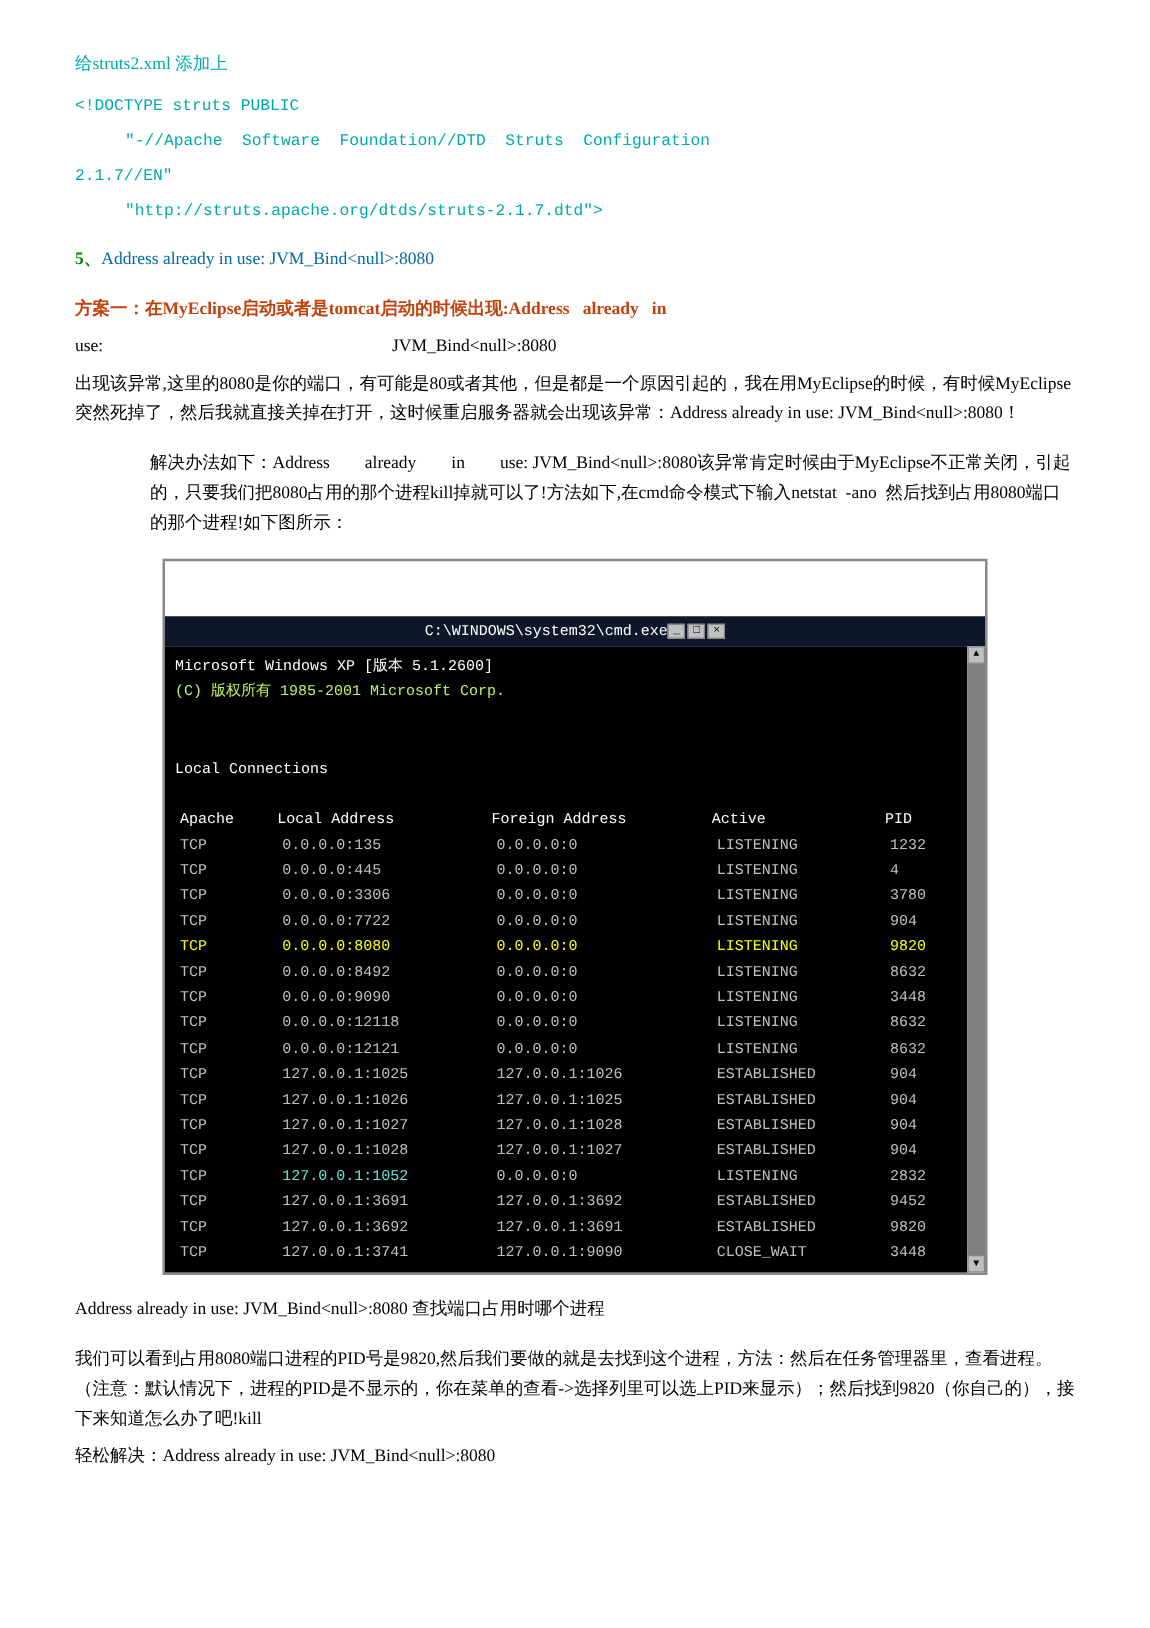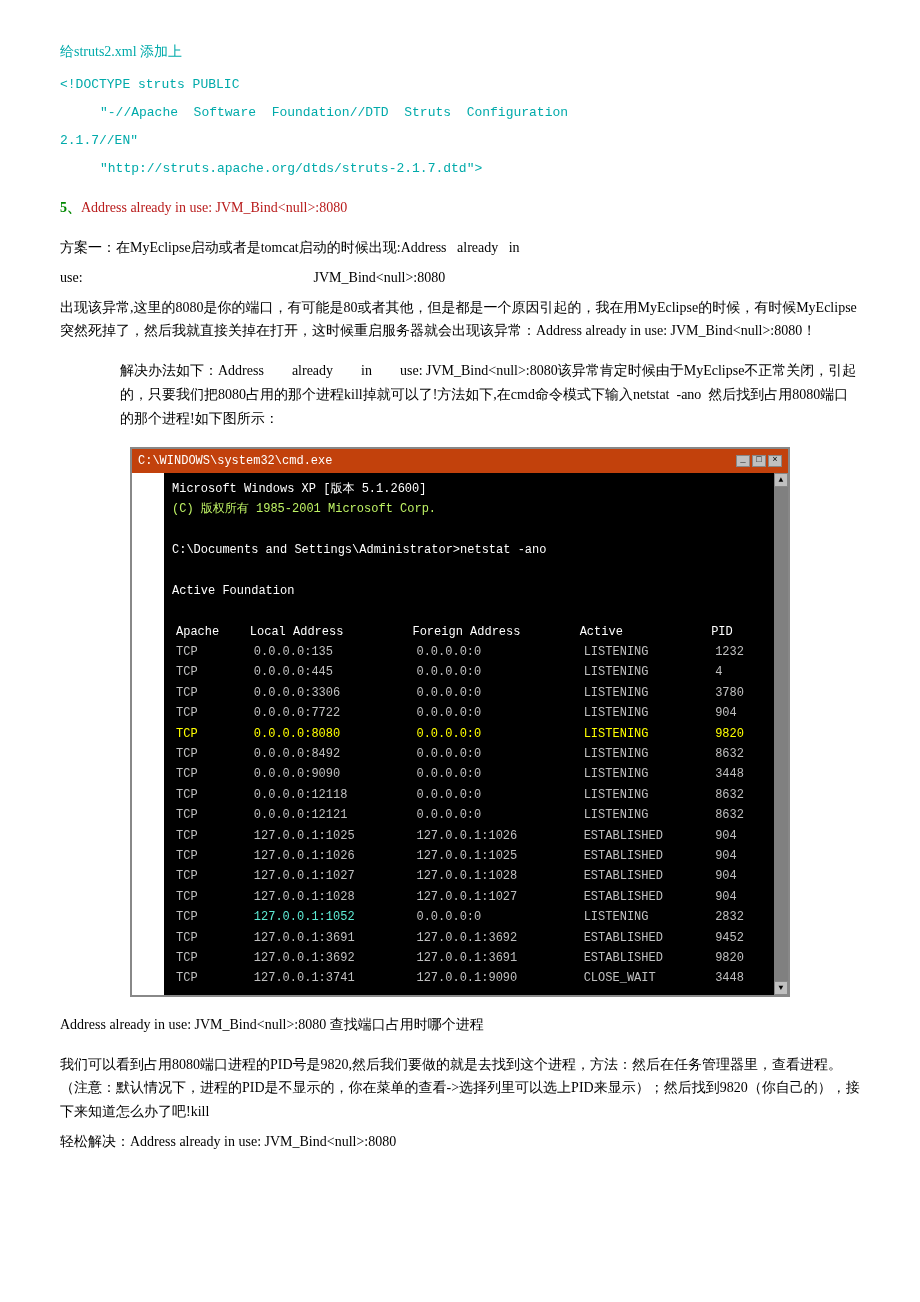--- a/index.html
+++ b/index.html
@@ -18,27 +18,28 @@
     }
     p { margin-bottom: 6px; }
     .cmd-window {
       border: 2px solid #888;
       width: 660px;
       margin: 16px auto;
       font-family: "Courier New", Courier, monospace;
       font-size: 12px;
     }
     .cmd-titlebar {
-      background: #c2410c;
+      background: #0f172a;
       color: #fff;
       padding: 2px 6px;
       display: flex;
-      justify-content: space-between;
+      justify-content: center;
       align-items: center;
       font-size: 12px;
+      margin-top: 44px;
     }
     .cmd-titlebar-controls {
       display: flex;
       gap: 2px;
     }
     .cmd-control-btn {
       background: #c0c0c0;
       border: 1px solid #888;
       width: 14px;
       height: 12px;
@@ -60,21 +61,20 @@
       width: 100%;
     }
     .cmd-body table td {
       color: #c0c0c0;
       padding: 0 4px;
       white-space: nowrap;
     }
     .cmd-body .header-row td { color: #fff; }
     .cmd-outer {
       display: flex;
-      margin-left: 32px;
     }
     .cmd-content {
       flex: 1;
     }
     .cmd-scroll {
       width: 14px;
       background: #c0c0c0;
       display: flex;
       flex-direction: column;
       align-items: center;
@@ -121,26 +121,26 @@
   <p style="color:#00aaaa; font-family:'Courier New',monospace; font-size:13px;">
     2.1.7//EN"
   </p>
   <p style="color:#00aaaa; font-family:'Courier New',monospace; font-size:13px; margin-left:40px;">
     "http://struts.apache.org/dtds/struts-2.1.7.dtd"&gt;
   </p>
 </div>
 
 <div style="margin: 16px 0;">
   <p>
-    <span style="color:#008800; font-weight:bold;">5、</span><span style="color:#b91c1c;">Address already in use: JVM_Bind&lt;null&gt;:8080</span>
+    <span style="color:#008800; font-weight:bold;">5、</span><span style="color:#0369a1;">Address already in use: JVM_Bind&lt;null&gt;:8080</span>
   </p>
 </div>
 
 <div style="margin: 16px 0;">
-  <p style="color:#000000;">方案一：在MyEclipse启动或者是tomcat启动的时候出现:Address&nbsp;&nbsp; already&nbsp;&nbsp; in</p>
+  <p style="color:#c2410c;font-weight:bold;">方案一：在MyEclipse启动或者是tomcat启动的时候出现:Address&nbsp;&nbsp; already&nbsp;&nbsp; in</p>
   <p style="color:#000;">use:&nbsp;&nbsp;&nbsp;&nbsp;&nbsp;&nbsp;&nbsp;&nbsp;&nbsp;&nbsp;&nbsp;&nbsp;&nbsp;&nbsp;&nbsp;&nbsp;&nbsp;&nbsp;&nbsp;&nbsp;&nbsp;&nbsp;&nbsp;&nbsp;&nbsp;&nbsp;&nbsp;&nbsp;&nbsp;&nbsp;&nbsp;&nbsp;&nbsp;&nbsp;&nbsp;&nbsp;&nbsp;&nbsp;&nbsp;&nbsp;&nbsp;&nbsp;&nbsp;&nbsp;&nbsp;&nbsp;&nbsp;&nbsp;&nbsp;&nbsp;&nbsp;&nbsp;&nbsp;&nbsp;&nbsp;&nbsp;&nbsp;&nbsp;&nbsp;&nbsp;&nbsp;&nbsp;&nbsp;&nbsp;&nbsp;&nbsp;JVM_Bind&lt;null&gt;:8080</p>
   <p style="color:#000;">出现该异常,这里的8080是你的端口，有可能是80或者其他，但是都是一个原因引起的，我在用MyEclipse的时候，有时候MyEclipse突然死掉了，然后我就直接关掉在打开，这时候重启服务器就会出现该异常：Address already in use: JVM_Bind&lt;null&gt;:8080！</p>
 </div>
 
 <div style="margin: 10px 0;">
   <p style="color:#000; margin-left: 60px; text-indent: 0;">
     解决办法如下：Address&nbsp;&nbsp;&nbsp;&nbsp;&nbsp;&nbsp;&nbsp;&nbsp;already&nbsp;&nbsp;&nbsp;&nbsp;&nbsp;&nbsp;&nbsp;&nbsp;in&nbsp;&nbsp;&nbsp;&nbsp;&nbsp;&nbsp;&nbsp;&nbsp;use: JVM_Bind&lt;null&gt;:8080该异常肯定时候由于MyEclipse不正常关闭，引起的，只要我们把8080占用的那个进程kill掉就可以了!方法如下,在cmd命令模式下输入netstat&nbsp;&nbsp;-ano&nbsp;&nbsp;然后找到占用8080端口的那个进程!如下图所示：
   </p>
 </div>
 
@@ -152,23 +152,22 @@
       <div class="cmd-control-btn">□</div>
       <div class="cmd-control-btn">×</div>
     </div>
   </div>
   <div class="cmd-outer">
     <div class="cmd-content">
       <div class="cmd-body">
         <div style="color:#fff;">Microsoft Windows XP [版本 5.1.2600]</div>
         <div style="color:#bef264;">(C) 版权所有 1985-2001 Microsoft Corp.</div>
         <div>&nbsp;</div>
-        <div style="color:#fff;">C:\Documents and Settings\Administrator&gt;netstat -ano</div>
         <div>&nbsp;</div>
-        <div style="color:#fff;">Active Foundation</div>
+        <div style="color:#fff;">Local Connections</div>
         <div>&nbsp;</div>
         <table>
           <thead>
             <tr class="header-row">
               <td style="color:#fff; padding-left:4px;">Apache</td>
               <td style="color:#fff;">Local Address</td>
               <td style="color:#fff;">Foreign Address</td>
               <td style="color:#fff;">Active</td>
               <td style="color:#fff;">PID</td>
             </tr>

